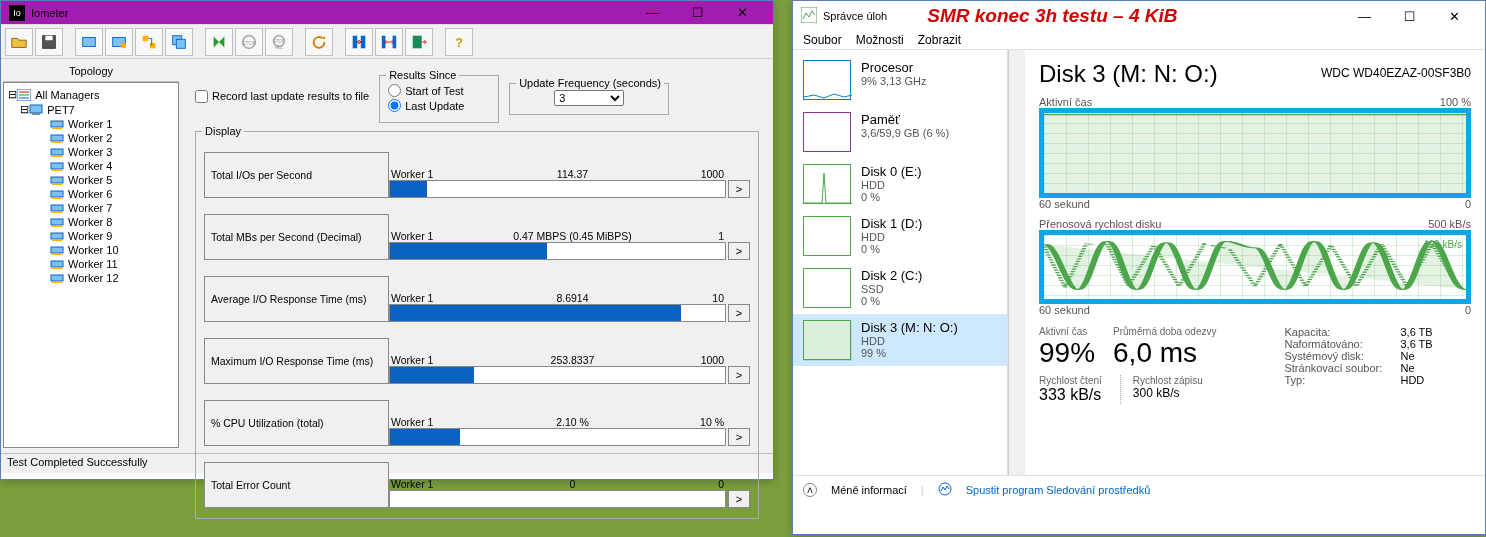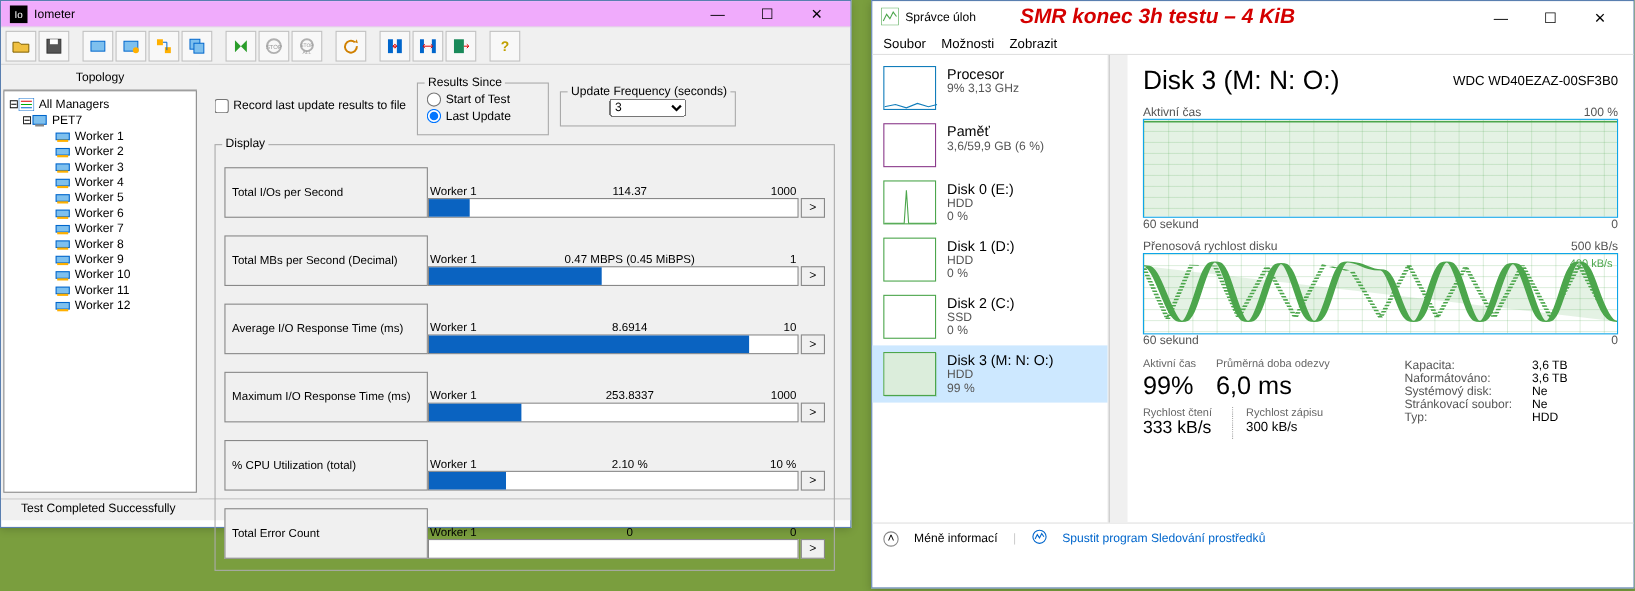--- a/index.html
+++ b/index.html
@@ -2,21 +2,21 @@
 <html><head>
 <meta charset="utf-8">
 <style>
 * { box-sizing: border-box; margin: 0; padding: 0; font-family: "Segoe UI", Tahoma, sans-serif; }
 body { background: #7a9e3e; width: 1486px; height: 537px; position: relative; font-size: 11px; }
 
 .win { position: absolute; background: #fff; border: 1px solid #5a7fb0; box-shadow: 0 2px 8px rgba(0,0,0,.2); }
 
 
 .io-win { left: 0; top: 0; width: 774px; height: 480px; }
-.titlebar { height: 24px; display: flex; align-items: center; padding: 0 8px; background: #f0abfc; border-bottom: 1px solid #e0e0e0; }
+.titlebar { height: 24px; display: flex; align-items: center; padding: 0 8px; background: #a21caf; border-bottom: 1px solid #e0e0e0; }
 .titlebar .ico { width: 16px; height: 16px; background: #000; color: #fff; font-size: 9px; display: flex; align-items: center; justify-content: center; margin-right: 6px; }
 .titlebar .title { flex: 1; }
 .winctl { display: flex; }
 .winctl div { width: 45px; height: 28px; display: flex; align-items: center; justify-content: center; font-size: 13px; cursor: pointer; }
 
 .toolbar { height: 34px; background: #f0f0f0; border-bottom: 1px solid #d0d0d0; display: flex; align-items: center; padding: 0 4px; gap: 2px; }
 .tbtn { width: 28px; height: 28px; border: 1px solid #c0c0c0; background: #f8f8f8; display: flex; align-items: center; justify-content: center; font-size: 12px; cursor: pointer; }
 .tbtn svg { width: 18px; height: 18px; }
 .tsep { width: 8px; }
 
@@ -46,21 +46,21 @@
 .metric-label { width: 185px; border: 1px solid #888; padding: 16px 6px; background: #f0f0f0; font-size: 10.5px; margin-top: 14px; }
 .metric-bar-wrap { flex: 1; position: relative; }
 .metric-head { display: flex; font-size: 10.5px; padding: 0 2px; }
 .metric-head span:nth-child(1) { flex: 0 0 80px; }
 .metric-head span:nth-child(2) { flex: 1; text-align: center; }
 .metric-head span:nth-child(3) { flex: 0 0 50px; text-align: right; }
 .bar-outer { height: 18px; border: 1px solid #888; background: #fff; position: relative; }
 .bar-inner { height: 100%; background: #0a63c1; }
 .metric-go { width: 22px; height: 18px; border: 1px solid #888; background: #f0f0f0; margin-left: 2px; display: flex; align-items: center; justify-content: center; cursor: pointer; margin-top: 14px; }
 
-.status { height: 20px; border-top: 1px solid #c0c0c0; padding: 2px 18px; background: #f0f0f0; font-size: 11px; }
+.status { height: 20px; border-top: 1px solid #c0c0c0; padding: 2px 6px; background: #f0f0f0; font-size: 11px; }
 
 
 .tm-win { left: 792px; top: 0; width: 694px; height: 535px; }
 .tm-titlebar { height: 30px; display: flex; align-items: center; padding: 0 8px; }
 .red-label { color: #d40000; font-weight: bold; font-style: italic; font-size: 19px; margin-left: 40px; }
 .tm-menu { display: flex; gap: 14px; padding: 2px 10px; font-size: 12px; border-bottom: 1px solid #e0e0e0; }
 .tm-tabs { display: flex; padding: 4px 6px 0; border-bottom: 1px solid #d0d0d0; }
 .tm-tab { padding: 4px 8px; cursor: pointer; border: 1px solid transparent; }
 .tm-tab.active { border: 1px solid #c0c0c0; border-bottom: 1px solid #fff; background: #fff; position: relative; top: 1px; }
 
@@ -70,27 +70,27 @@
 .tm-item.sel { background: #cde8ff; }
 .tm-thumb { width: 48px; height: 40px; border: 1px solid #117dbb; position: relative; background: #fff; }
 .tm-info .t { font-size: 13px; }
 .tm-info .s { font-size: 11px; color: #555; }
 
 .tm-right { flex: 1; padding: 10px 14px; position: relative; }
 .disk-title { font-size: 24px; font-weight: 300; }
 .disk-model { position: absolute; right: 14px; top: 16px; font-size: 12px; }
 .chart-wrap { margin-top: 8px; }
 .chart-head { display: flex; justify-content: space-between; font-size: 11px; color: #555; }
-.chart { height: 90px; border: 1px solid #0ea5e9; position: relative; background: #fff; overflow: hidden; }
+.chart { height: 90px; border: 5px solid #0ea5e9; position: relative; background: #fff; overflow: hidden; }
 .chart-grid { position: absolute; inset: 0; background-image: linear-gradient(to right, rgba(76,166,76,.2) 1px, transparent 1px), linear-gradient(to bottom, rgba(76,166,76,.2) 1px, transparent 1px); background-size: 22px 10px; }
 .chart-foot { display: flex; justify-content: space-between; font-size: 11px; color: #555; }
 
 .stats { display: flex; margin-top: 10px; gap: 20px; }
 .stat-col .lbl { font-size: 10px; color: #666; }
-.stat-col .val { font-size: 23px; }
+.stat-col .val { font-size: 28px; }
 .stat-col.sep { border-left: 1px dotted #aaa; padding-left: 12px; }
 .props { font-size: 11px; }
 .props div { display: flex; gap: 6px; }
 .props .k { width: 110px; color: #555; }
 
 .tm-bottom { height: 28px; border-top: 1px solid #e0e0e0; display: flex; align-items: center; padding: 0 10px; gap: 14px; font-size: 11px; }
 .tm-bottom a { color: #0066cc; text-decoration: none; }
 .circ { width: 14px; height: 14px; border: 1px solid #888; border-radius: 50%; display: inline-flex; align-items: center; justify-content: center; }
 
 select { font-size: 11px; }

